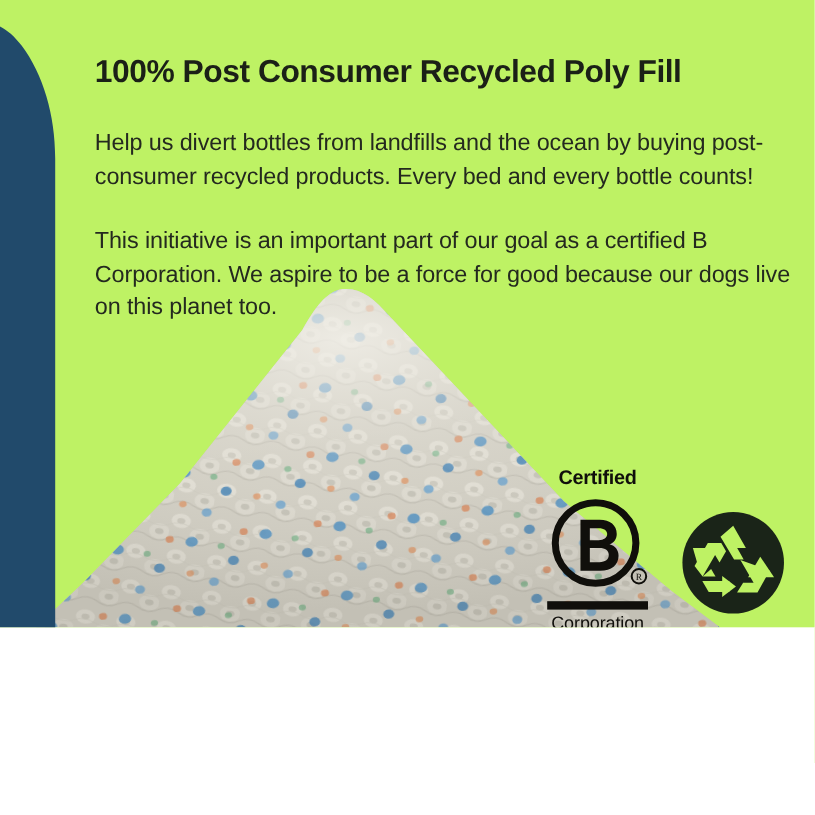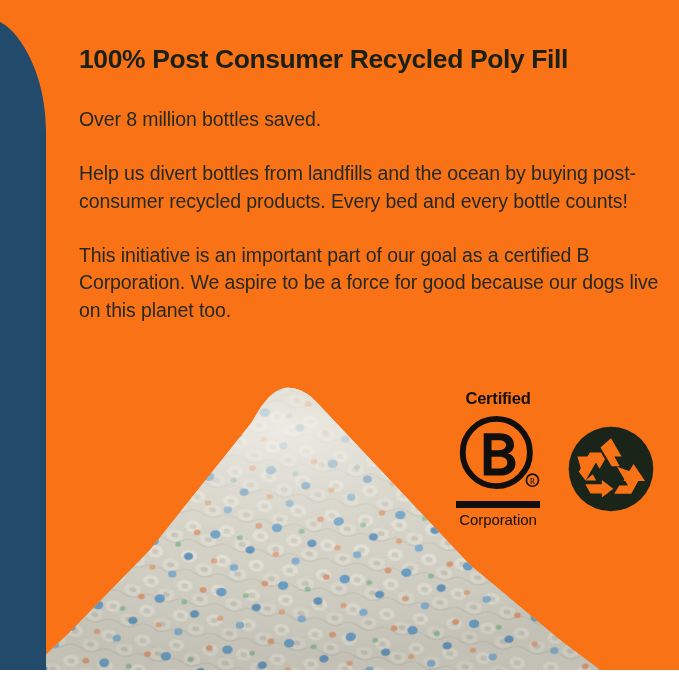--- a/index.html
+++ b/index.html
@@ -3,22 +3,22 @@
 <meta charset="utf-8">
 <style>
   html, body {
     margin: 0;
     padding: 0;
     background: #ffffff;
   }
   #canvas {
     position: relative;
     width: 679px;
-    height: 670px;
-    background: #f97316;
+    height: 523px;
+    background: #bef264;
     overflow: hidden;
     font-family: "Liberation Sans", sans-serif;
     text-decoration: underline;
   }
 
   
   .blue-band {
     position: absolute;
     left: 0;
     top: 0;
@@ -170,21 +170,20 @@
     <svg width="140" height="679" viewBox="0 0 140 679" xmlns="http://www.w3.org/2000/svg" aria-hidden="true">
       <path d="M0,0 L0,679 L46,679 L46,132
                C46,96 36,62 18,38
                C12,30 6,25 0,22 Z" fill="#214A6B"></path>
     </svg>
   </div>
 
   <div class="copy">
     <h1 class="headline">100% Post Consumer Recycled Poly Fill</h1>
 
-    <p class="para">Over 8 million bottles saved.</p>
 
     <p class="para">Help us divert bottles from landfills and the ocean by buying post-consumer recycled products. Every bed and every bottle counts!</p>
 
     <p class="para">This initiative is an important part of our goal as a certified B Corporation. We aspire to be a force for good because our dogs live on this planet too.</p>
   </div>
 
   <div class="bcorp">
     <div class="bcorp-certified">Certified</div>
 
     <svg class="bcorp-mark" viewBox="0 0 100 100" xmlns="http://www.w3.org/2000/svg" aria-hidden="true">

